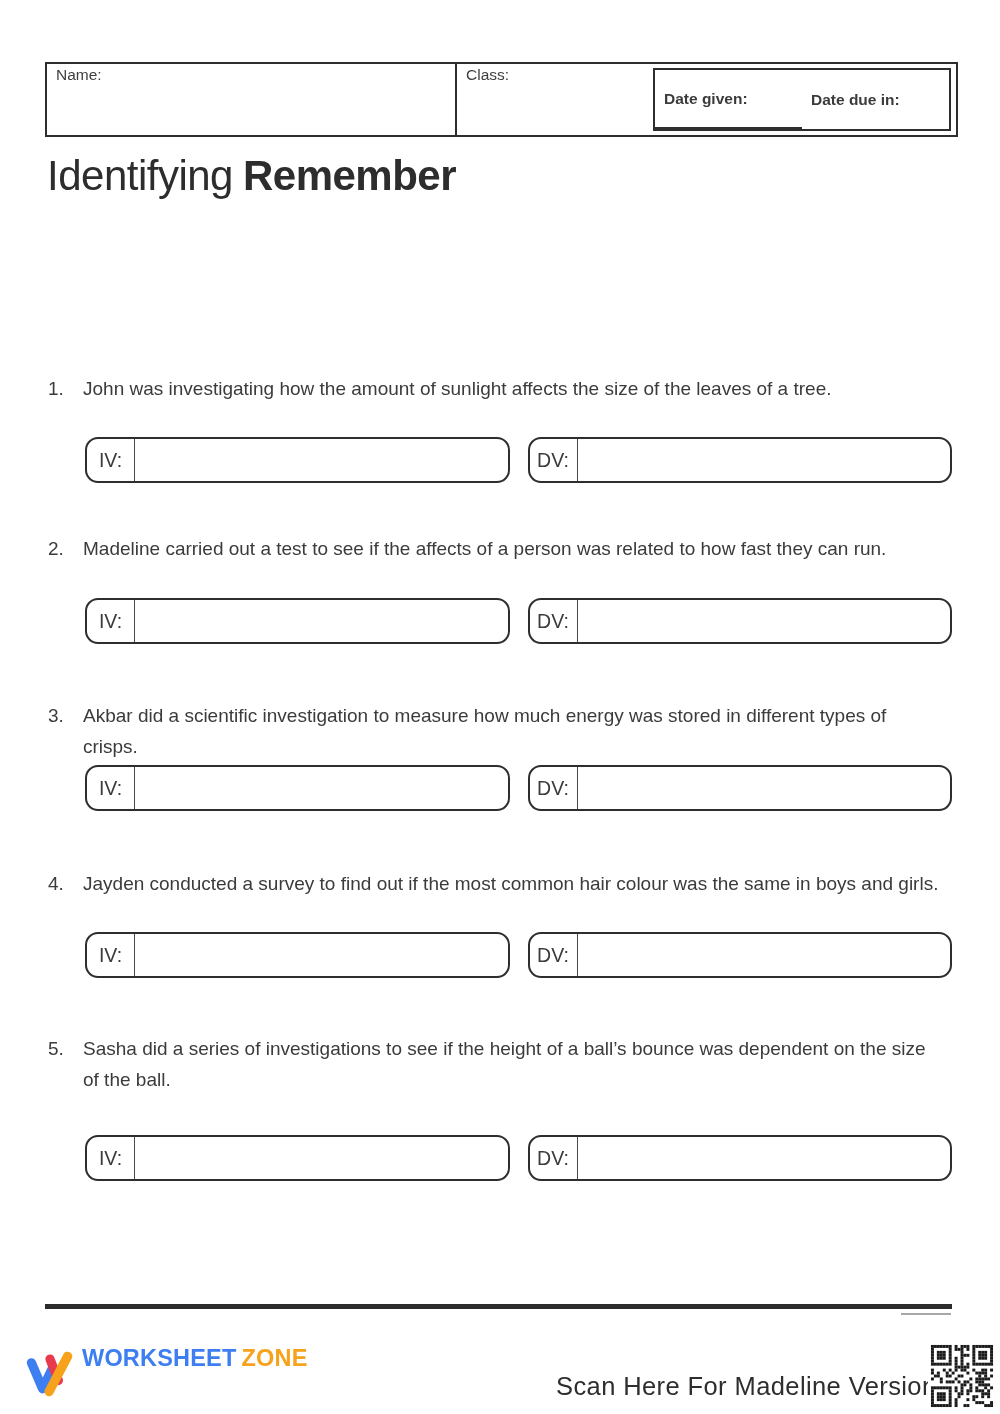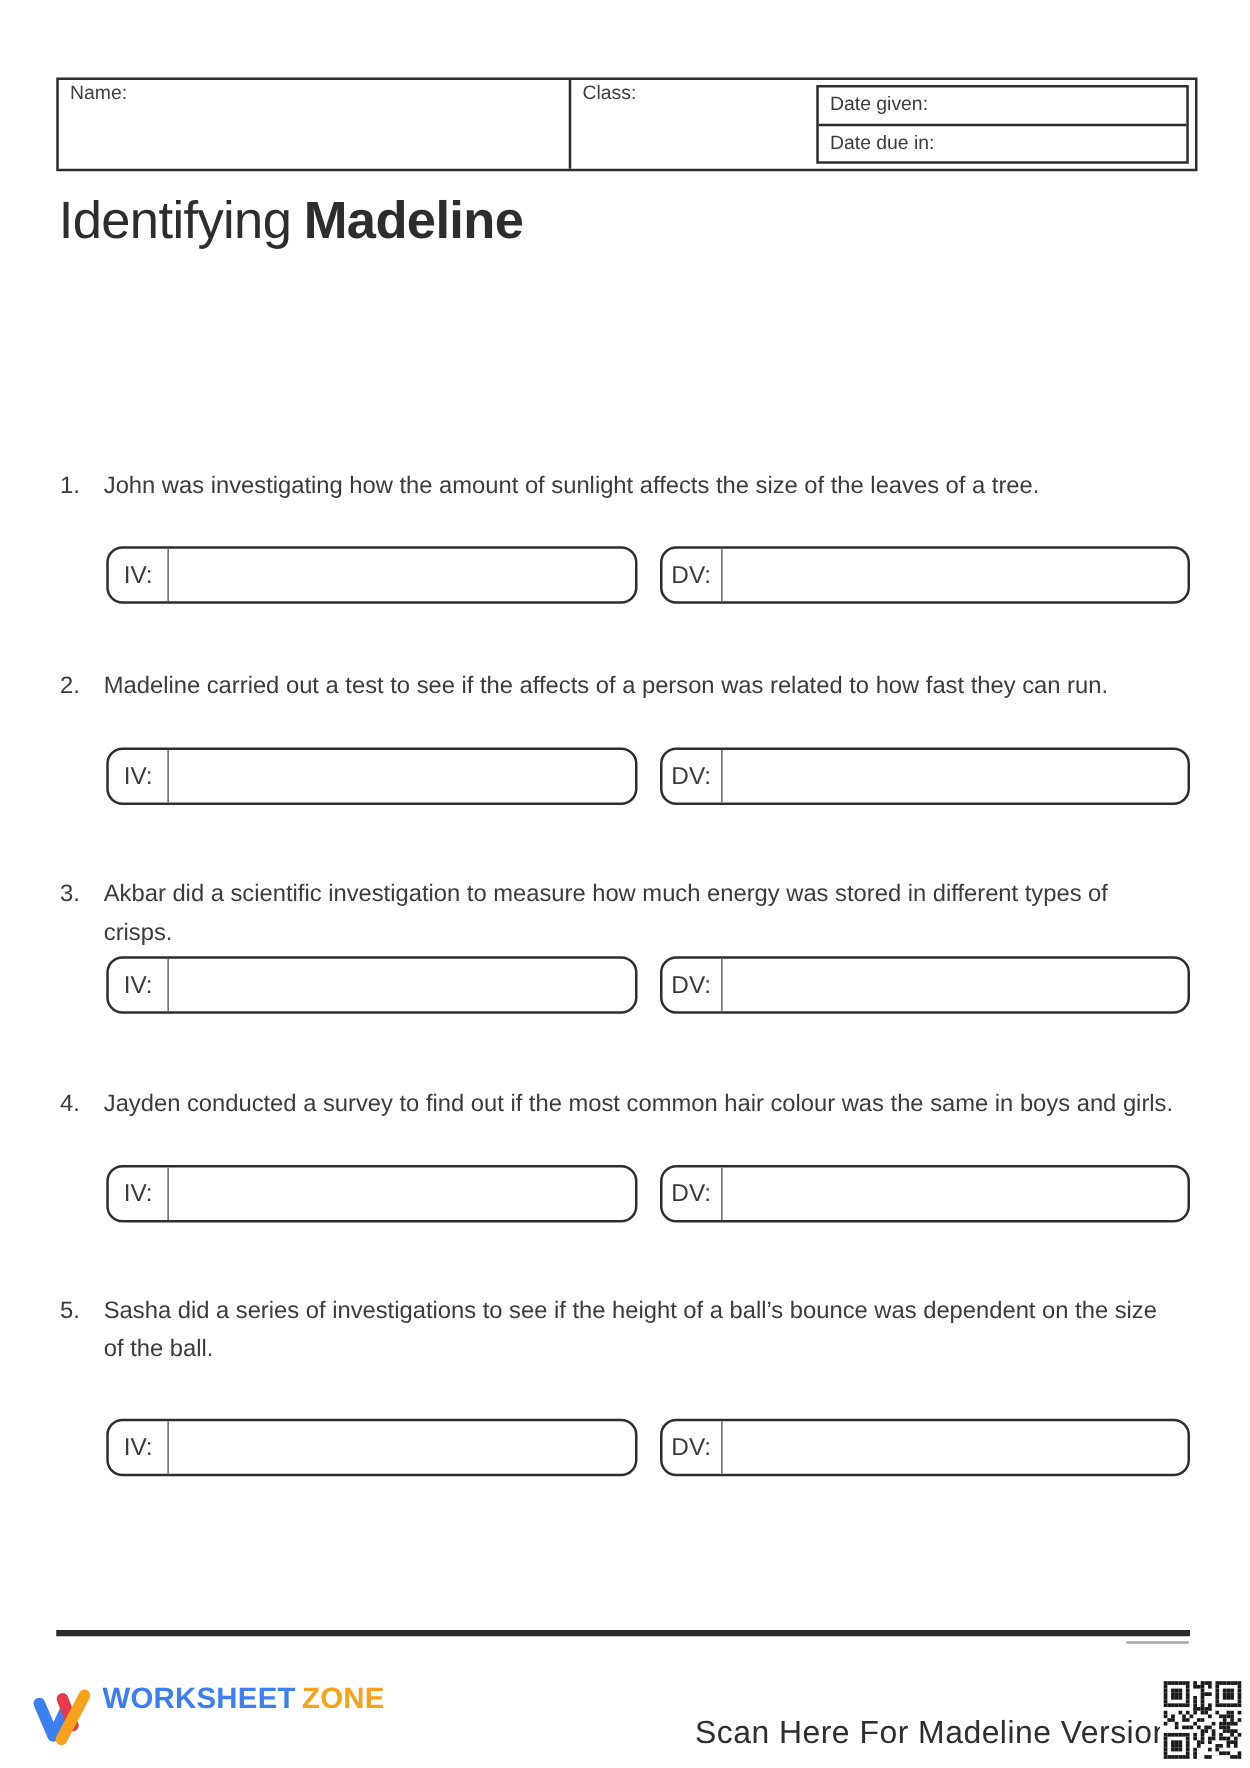--- a/index.html
+++ b/index.html
@@ -30,21 +30,21 @@
   }
   .hdr-cell{font-size:15.5px; color:#3f3f3f; padding:2px 9px;}
   .cell-name{width:410px; border-right:2px solid var(--border);}
   .cell-class{width:196px;}
   .col-date{
     flex:1; display:flex; flex-direction:column;
     padding:4px 5px 4px 0;
   }
   .date-box{
     flex:1; border:2px solid var(--border);
-    display:flex; flex-direction:column;
+    display:flex; flex-direction:row;font-weight:bold;
   }
   .date-row{flex:1; display:flex; align-items:center; padding:0 9px; font-size:15.5px;}
   .date-row:first-child{border-bottom:2px solid var(--border);}
   
   .title{
     position:absolute; left:47px; top:152px;
     font-size:42px; line-height:1.15; color:#2d2d2d;
     letter-spacing:-0.5px; font-weight:400;
   }
   .title .bold{font-weight:700; margin-left:10px;}
@@ -113,21 +113,21 @@
         <div class="date-row">
           <span>Date given:</span>
         </div>
         <div class="date-row">
           <span>Date due in:</span>
         </div>
       </div>
     </div>
   </div>
 
-  <h1 class="title"><span>Identifying</span><span class="bold">Madeline</span></h1>
+  <h1 class="title"><span>Identifying</span><span class="bold">Remember</span></h1>
 
 
   <div class="qtext" style="top:373px">
     <span class="qnum">1.</span>
     <span class="qbody">John was investigating how the amount of sunlight affects the size of the leaves of a tree.</span>
   </div>
   <div class="qboxes" style="top:437px">
     <div class="ansbox">
       <span class="anslabel">IV:</span>
       <span class="ansfield"></span>

